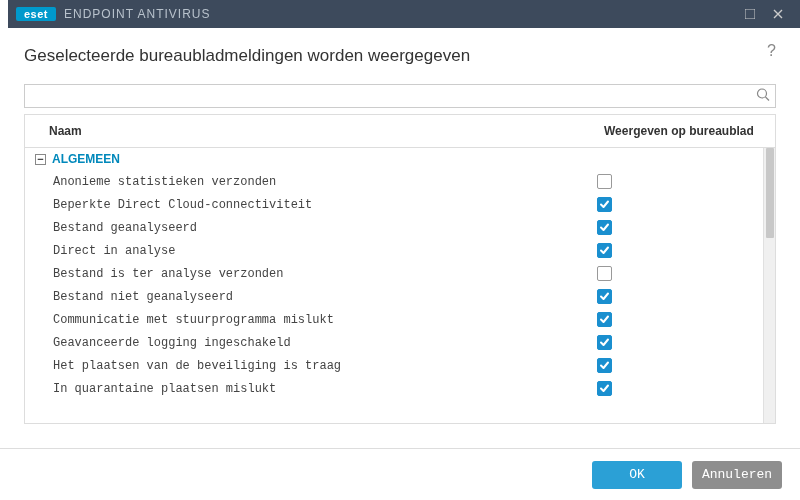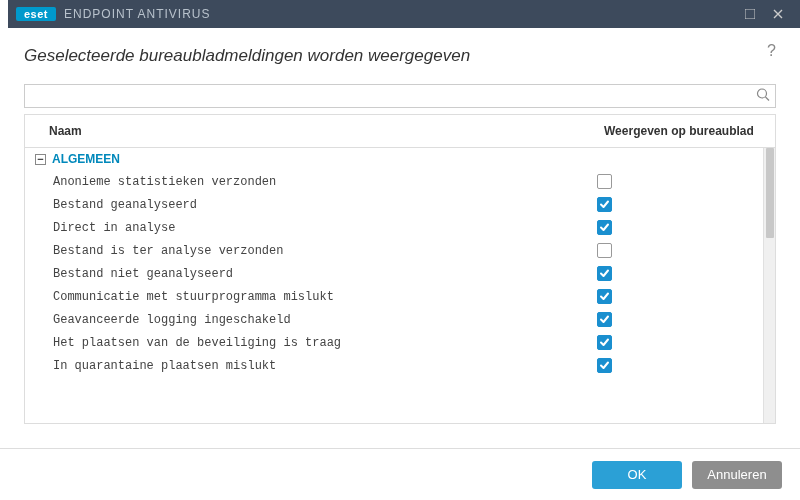--- a/index.html
+++ b/index.html
@@ -5,21 +5,21 @@
     * { margin: 0; padding: 0; box-sizing: border-box; }
     body { font-family: 'Segoe UI', Arial, sans-serif; font-size: 12px; background: #fff; width: 800px; height: 500px; overflow: hidden; position: relative; }
 
     .titlebar { background: #3d4a5c; height: 28px; display: flex; align-items: center; padding: 0 8px; color: #fff; margin-left: 8px; }
     .titlebar-logo { background: #0099cc; padding: 1px 8px; border-radius: 2px; font-size: 11px; font-weight: bold; letter-spacing: 0.5px; margin-right: 8px; }
     .titlebar-text { font-size: 12px; letter-spacing: 1px; color: #b8c2cc; font-weight: 300; }
     .titlebar-spacer { flex: 1; }
     .titlebar-btn { width: 28px; height: 28px; display: flex; align-items: center; justify-content: center; cursor: pointer; color: #ccc; }
 
     .content { padding: 18px 24px 0 24px; }
-    .page-title { font-size: 17px; color: #333; margin-bottom: 18px; font-style: italic; }
+    .page-title { font-size: 17px; color: #333; margin-bottom: 18px; }
     .help-icon { position: absolute; top: 42px; right: 24px; color: #888; font-size: 16px; cursor: pointer; }
 
     .search-row { position: relative; margin-bottom: 6px; }
     .search-input { width: 100%; height: 24px; border: 1px solid #ccc; padding: 2px 28px 2px 6px; font-size: 12px; }
     .search-icon { position: absolute; right: 6px; top: 50%; transform: translateY(-50%); color: #888; }
 
     .table-wrap { border: 1px solid #ddd; position: relative; }
     .table-head { display: flex; border-bottom: 1px solid #ddd; background: #fff; }
     .th { padding: 9px 14px; font-weight: bold; font-size: 12px; color: #333; }
     .th-name { flex: 1; margin-left: 10px; }
@@ -35,21 +35,21 @@
     .data-row { display: flex; align-items: center; padding: 4px 10px 4px 28px; font-size: 12px; color: #444; font-family: Liberation Mono, monospace; }
     .data-row .row-name { flex: 1; }
     .data-row .row-check { width: 168px; display: flex; justify-content: flex-start; }
 
     .checkbox { width: 15px; height: 15px; border: 1px solid #999; border-radius: 2px; display: inline-flex; align-items: center; justify-content: center; cursor: pointer; background: #fff; }
     .checkbox.checked { background: #1a8fcf; border-color: #1a8fcf; }
     .checkbox.checked svg { display: block; }
     .checkbox svg { display: none; }
 
     .footer { position: absolute; bottom: 0; left: 0; right: 0; height: 52px; border-top: 1px solid #ddd; display: flex; align-items: center; justify-content: flex-end; padding: 0 18px; gap: 10px; background: #fff; }
-    .btn { min-width: 90px; height: 28px; border: none; border-radius: 3px; font-size: 13px; cursor: pointer; padding: 0 0; }
+    .btn { min-width: 90px; height: 28px; border: none; border-radius: 3px; font-size: 13px; cursor: pointer; padding: 0 0; font-family: Liberation Mono, monospace; }
     .btn-primary { background: #2ba0d6; color: #fff; }
     .btn-secondary { background: #8e8e8e; color: #fff; }
 
     .fade-bottom { position: absolute; left: 0; right: 12px; bottom: 0; height: 14px; background: linear-gradient(to bottom, rgba(255,255,255,0), #fff); pointer-events: none; }
   </style>
 </head>
 <body>
 
 <div class="titlebar">
   <span class="titlebar-logo">eset</span>
@@ -92,20 +92,30 @@
           <span class="collapse-box">−</span>
           <span>ALGEMEEN</span>
         </div>
         <div class="data-row">
           <span class="row-name">Anonieme statistieken verzonden</span>
           <span class="row-check">
             <span class="checkbox"></span>
           </span>
         </div>
         <div class="data-row">
+          <span class="row-name">Beperkte Direct Cloud-connectiviteit</span>
+          <span class="row-check">
+            <span class="checkbox checked">
+              <svg width="11" height="11" viewBox="0 0 11 11">
+                <path d="M2 5.5 L4.5 8 L9 2.5" stroke="#fff" stroke-width="2" fill="none" stroke-linecap="round" stroke-linejoin="round"></path>
+              </svg>
+            </span>
+          </span>
+        </div>
+        <div class="data-row">
           <span class="row-name">Bestand geanalyseerd</span>
           <span class="row-check">
             <span class="checkbox checked">
               <svg width="11" height="11" viewBox="0 0 11 11">
                 <path d="M2 5.5 L4.5 8 L9 2.5" stroke="#fff" stroke-width="2" fill="none" stroke-linecap="round" stroke-linejoin="round"></path>
               </svg>
             </span>
           </span>
         </div>
         <div class="data-row">

